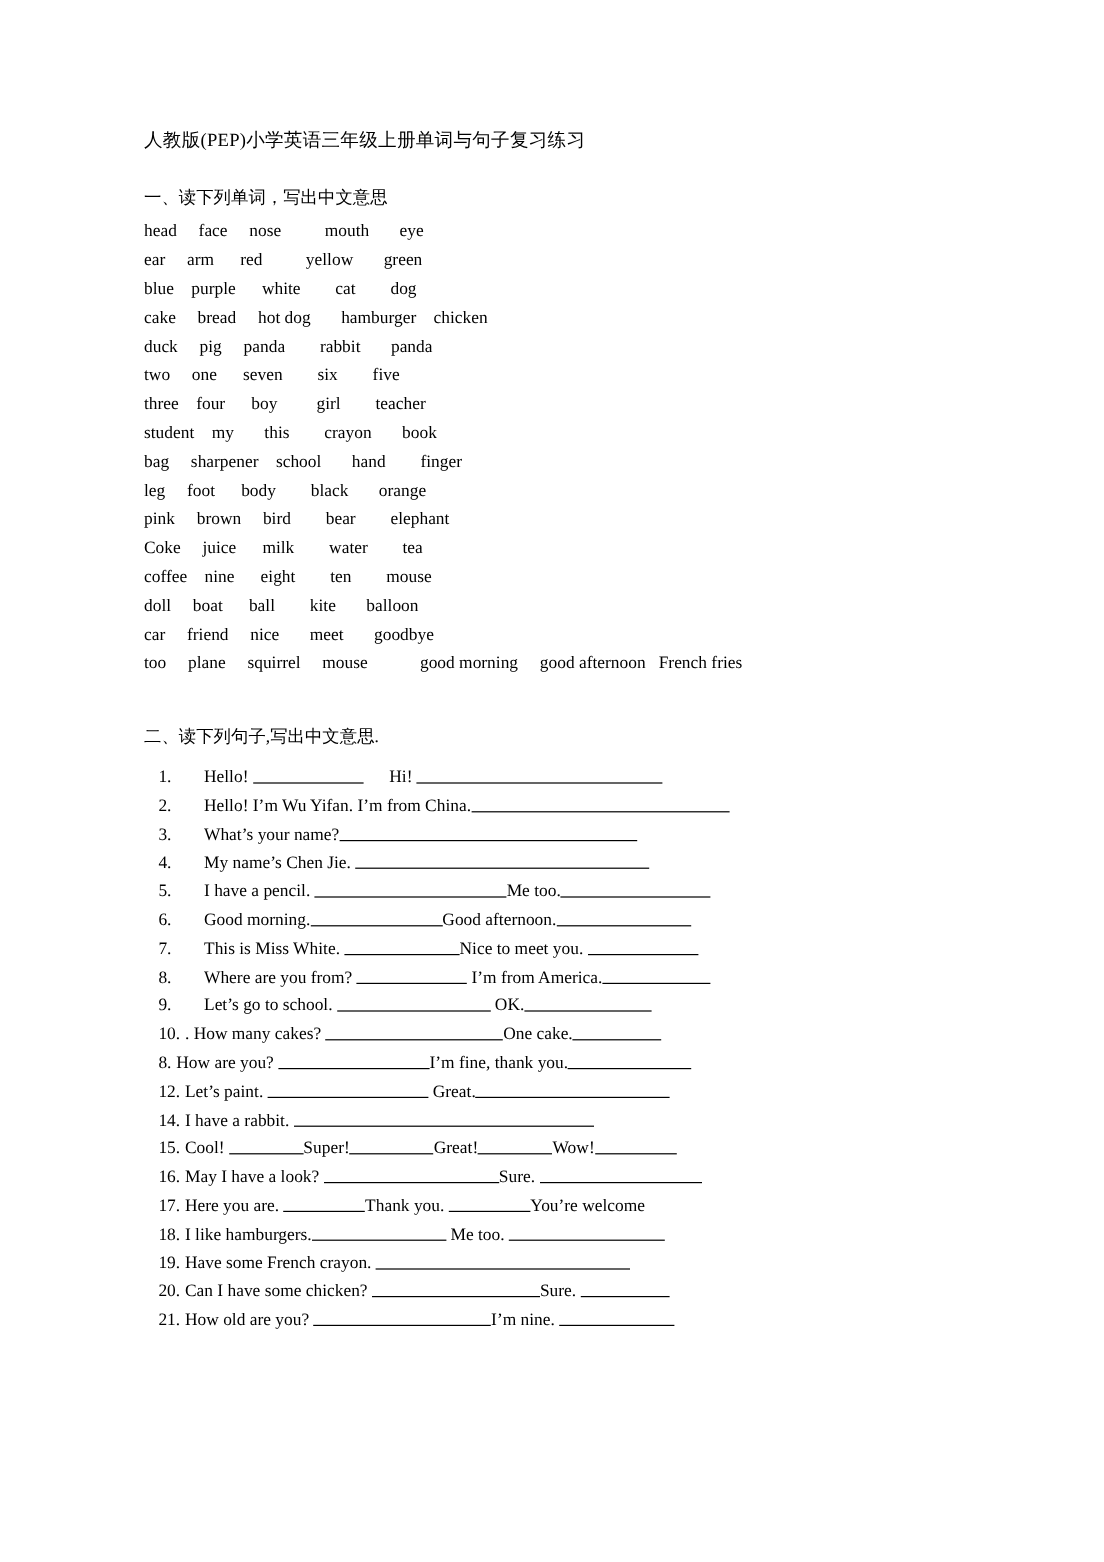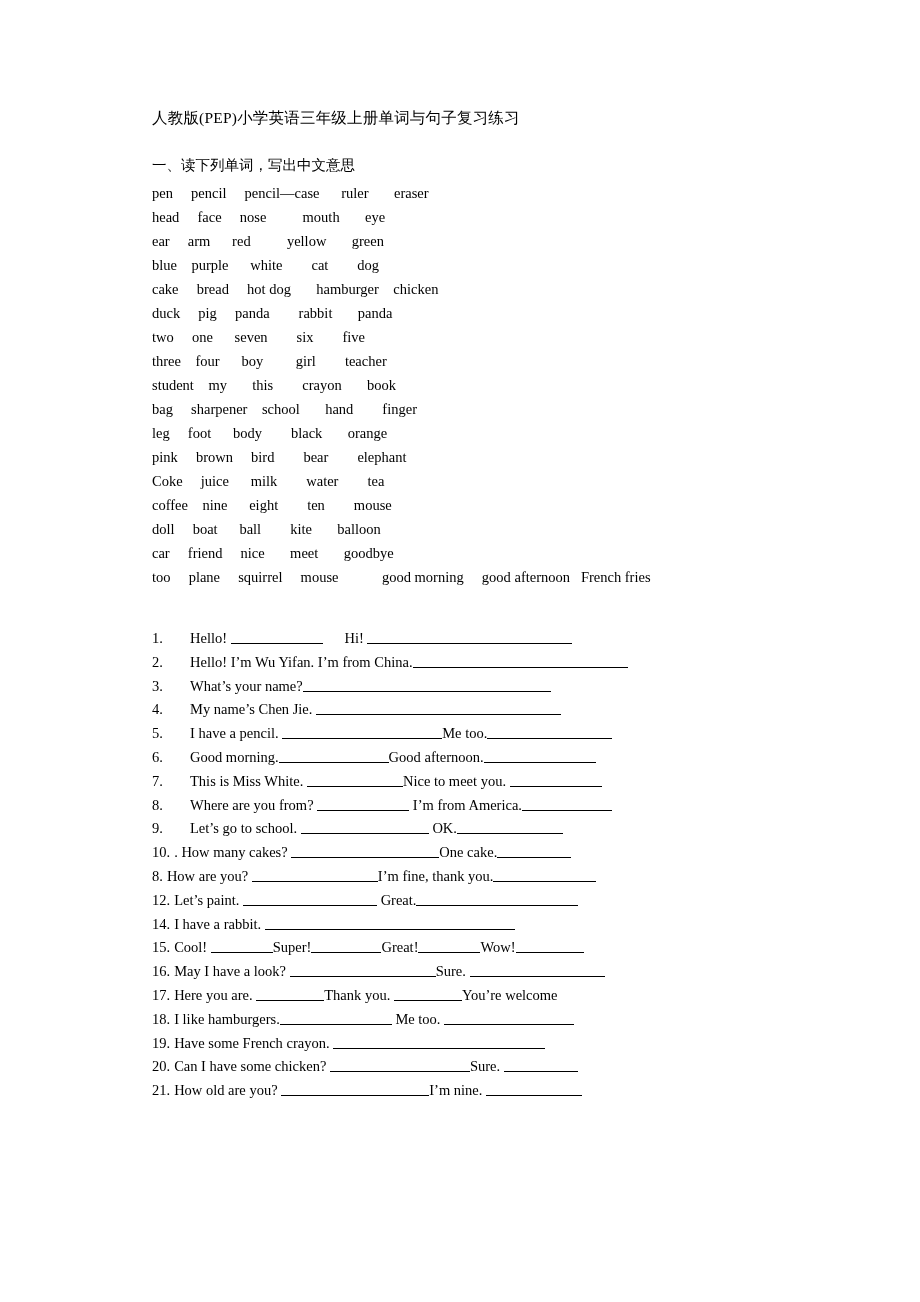--- a/index.html
+++ b/index.html
@@ -17,21 +17,21 @@
 
   .page {
     position: relative;
     width: 920px;
     height: 1302px;
     overflow: hidden;
   }
 
   .content {
     position: absolute;
-    left: 152px;
+    left: 120px;
     top: 108px;
     width: 700px;
   }
 
   
   .doc-title {
     font-size: 15.5px;
     line-height: 20px;
     letter-spacing: 0.2px;
     margin: 0 0 26px 0;
@@ -60,21 +60,21 @@
     white-space: pre;
     height: 24px;
   }
 
   .section-gap {
     height: 38px;
   }
 
   
   .sentence-list {
-    margin: 0;
+    margin: 12px;
     padding: 0;
     list-style: none;
   }
   .sentence-row {
     font-size: 14.5px;
     line-height: 23.8px;
     height: 23.8px;
     white-space: nowrap;
     display: block;
   }
@@ -104,41 +104,41 @@
 <body>
 
 <div class="page">
   <div class="content">
 
     <div class="doc-title">人教版(PEP)小学英语三年级上册单词与句子复习练习</div>
 
     <div class="section-heading">一、读下列单词，写出中文意思</div>
 
     <div class="word-list" id="word-list">
-        <div class="word-row">pen     pencil     pencil—case      ruler       eraser</div>
         <div class="word-row">head     face     nose          mouth       eye</div>
         <div class="word-row">ear     arm      red          yellow       green</div>
         <div class="word-row">blue    purple      white        cat        dog</div>
         <div class="word-row">cake     bread     hot dog       hamburger    chicken</div>
         <div class="word-row">duck     pig     panda        rabbit       panda</div>
         <div class="word-row">two     one      seven        six        five</div>
         <div class="word-row">three    four      boy         girl        teacher</div>
         <div class="word-row">student    my       this        crayon       book</div>
         <div class="word-row">bag     sharpener    school       hand        finger</div>
         <div class="word-row">leg     foot      body        black       orange</div>
         <div class="word-row">pink     brown     bird        bear        elephant</div>
         <div class="word-row">Coke     juice      milk        water        tea</div>
         <div class="word-row">coffee    nine      eight        ten        mouse</div>
         <div class="word-row">doll     boat      ball        kite       balloon</div>
         <div class="word-row">car     friend     nice       meet       goodbye</div>
         <div class="word-row">too     plane     squirrel     mouse            good morning     good afternoon   French fries</div>
       </div>
 
     <div class="section-gap"></div>
 
+    <div class="section-heading">二、读下列句子,写出中文意思.</div>
 
     <div class="sentence-list" id="sentence-list">
         <div class="sentence-row"><span class="num wide">1.</span><span class="txt">Hello! </span><span class="blank" style="width: 92px;"></span><span class="txt">      Hi! </span><span class="blank" style="width: 205px;"></span></div>
         <div class="sentence-row"><span class="num wide">2.</span><span class="txt">Hello! I’m Wu Yifan. I’m from China.</span><span class="blank" style="width: 215px;"></span></div>
         <div class="sentence-row"><span class="num wide">3.</span><span class="txt">What’s your name?</span><span class="blank" style="width: 248px;"></span></div>
         <div class="sentence-row"><span class="num wide">4.</span><span class="txt">My name’s Chen Jie. </span><span class="blank" style="width: 245px;"></span></div>
         <div class="sentence-row"><span class="num wide">5.</span><span class="txt">I have a pencil. </span><span class="blank" style="width: 160px;"></span><span class="txt">Me too.</span><span class="blank" style="width: 125px;"></span></div>
         <div class="sentence-row"><span class="num wide">6.</span><span class="txt">Good morning.</span><span class="blank" style="width: 110px;"></span><span class="txt">Good afternoon.</span><span class="blank" style="width: 112px;"></span></div>
         <div class="sentence-row"><span class="num wide">7.</span><span class="txt">This is Miss White. </span><span class="blank" style="width: 96px;"></span><span class="txt">Nice to meet you. </span><span class="blank" style="width: 92px;"></span></div>
         <div class="sentence-row"><span class="num wide">8.</span><span class="txt">Where are you from? </span><span class="blank" style="width: 92px;"></span><span class="txt"> I’m from America.</span><span class="blank" style="width: 90px;"></span></div>

